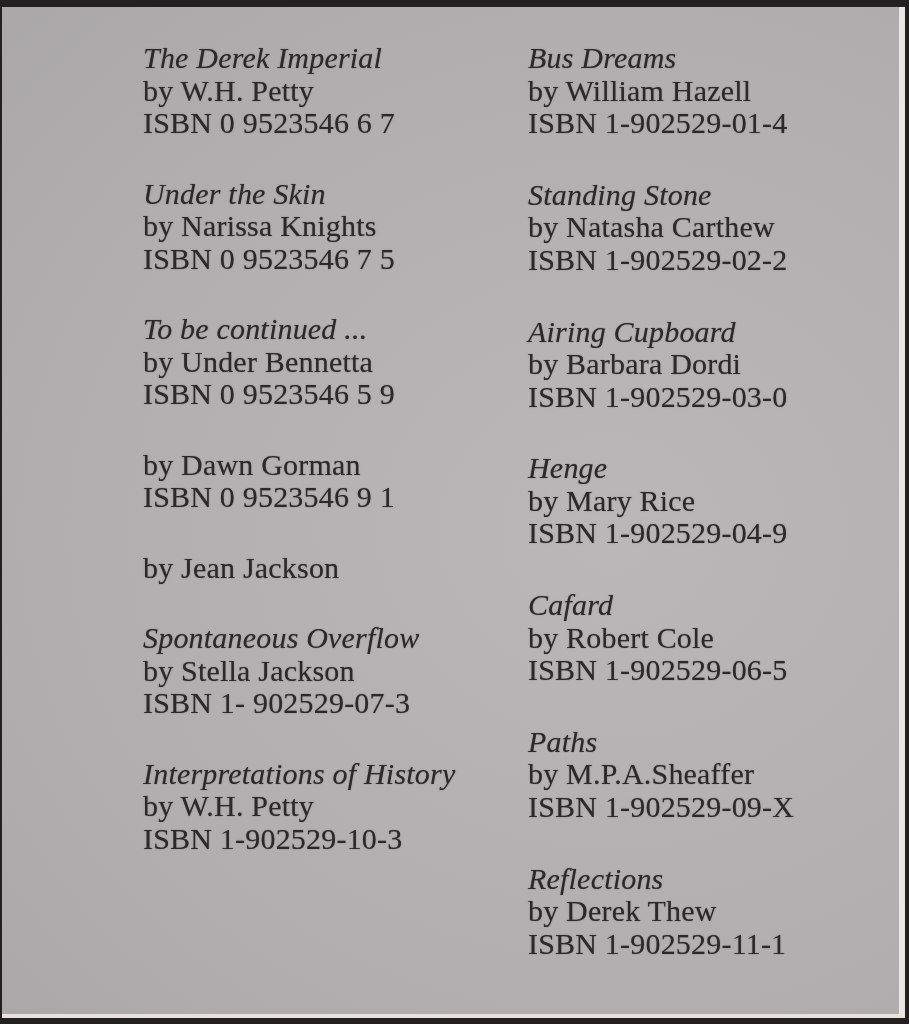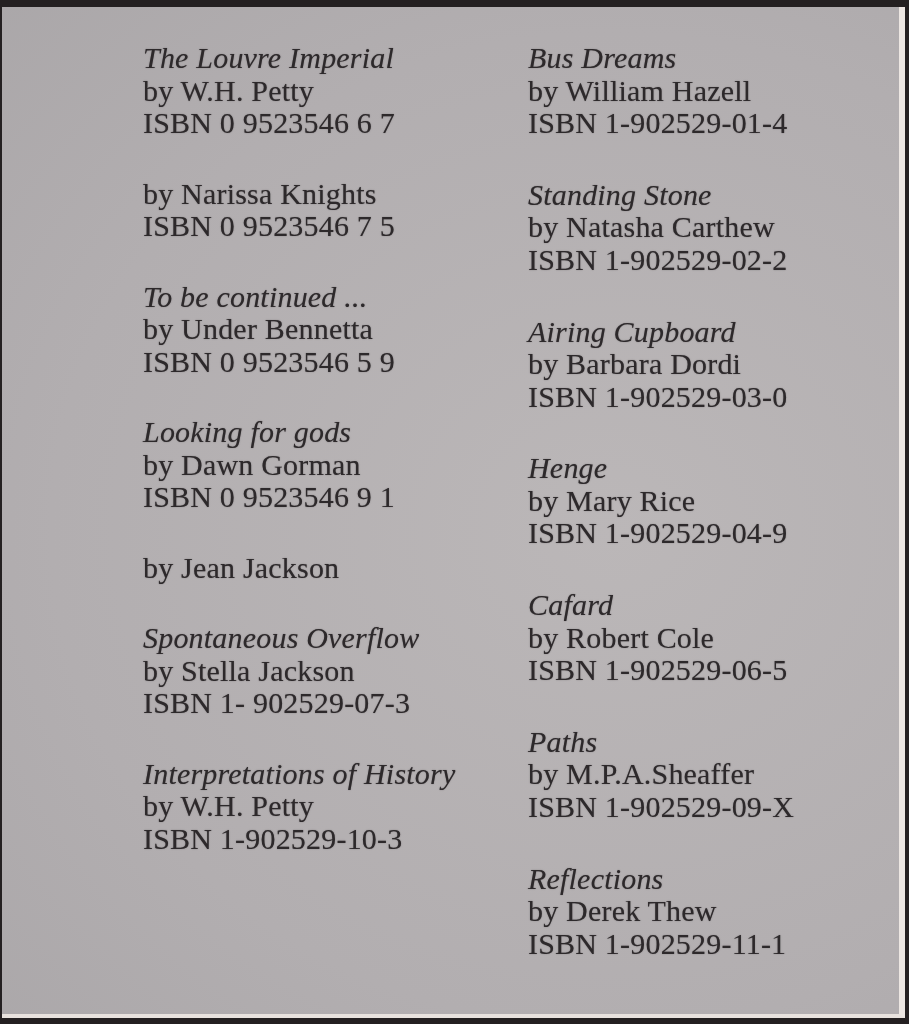--- a/index.html
+++ b/index.html
@@ -52,35 +52,35 @@
 </style>
 </head>
 <body>
 
 <div class="photo">
   <div class="paper">
     <div class="content">
 
       <div class="col col-left">
         <div class="entry">
-          <div class="title">The Louvre Imperial</div>
+          <div class="title">The Derek Imperial</div>
           <div class="author">by W.H. Petty</div>
           <div class="isbn">ISBN 0 9523546 6 7</div>
         </div>
         <div class="entry">
+          <div class="title">Under the Skin</div>
           <div class="author">by Narissa Knights</div>
           <div class="isbn">ISBN 0 9523546 7 5</div>
         </div>
         <div class="entry">
           <div class="title">To be continued ...</div>
           <div class="author">by Under Bennetta</div>
           <div class="isbn">ISBN 0 9523546 5 9</div>
         </div>
         <div class="entry">
-          <div class="title">Looking for gods</div>
           <div class="author">by Dawn Gorman</div>
           <div class="isbn">ISBN 0 9523546 9 1</div>
         </div>
         <div class="entry">
           <div class="author">by Jean Jackson</div>
         </div>
         <div class="entry">
           <div class="title">Spontaneous Overflow</div>
           <div class="author">by Stella Jackson</div>
           <div class="isbn">ISBN 1- 902529-07-3</div>

